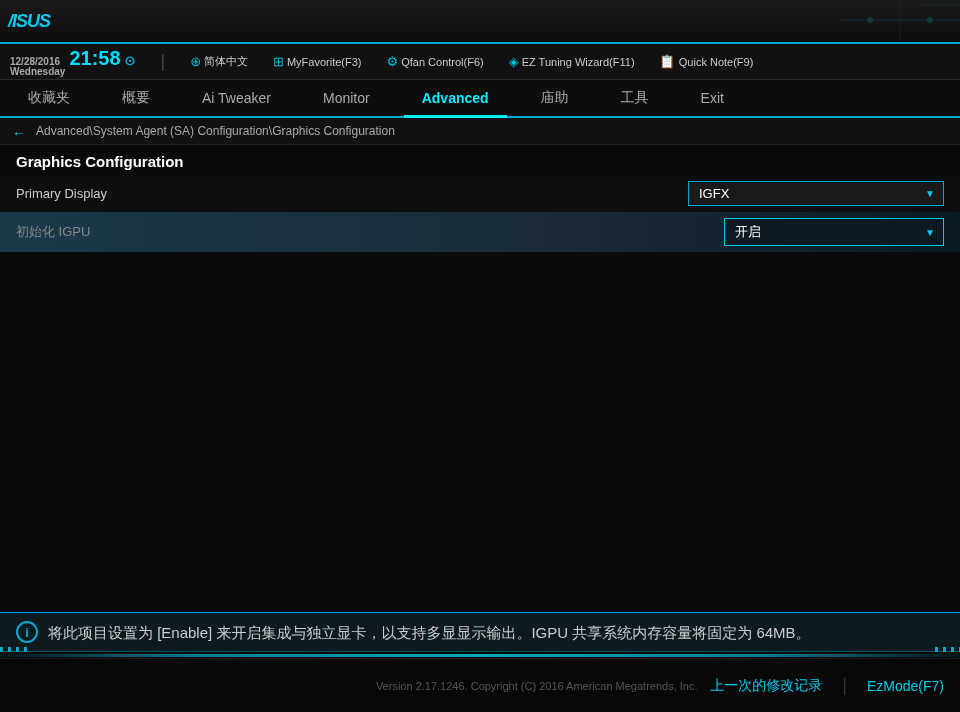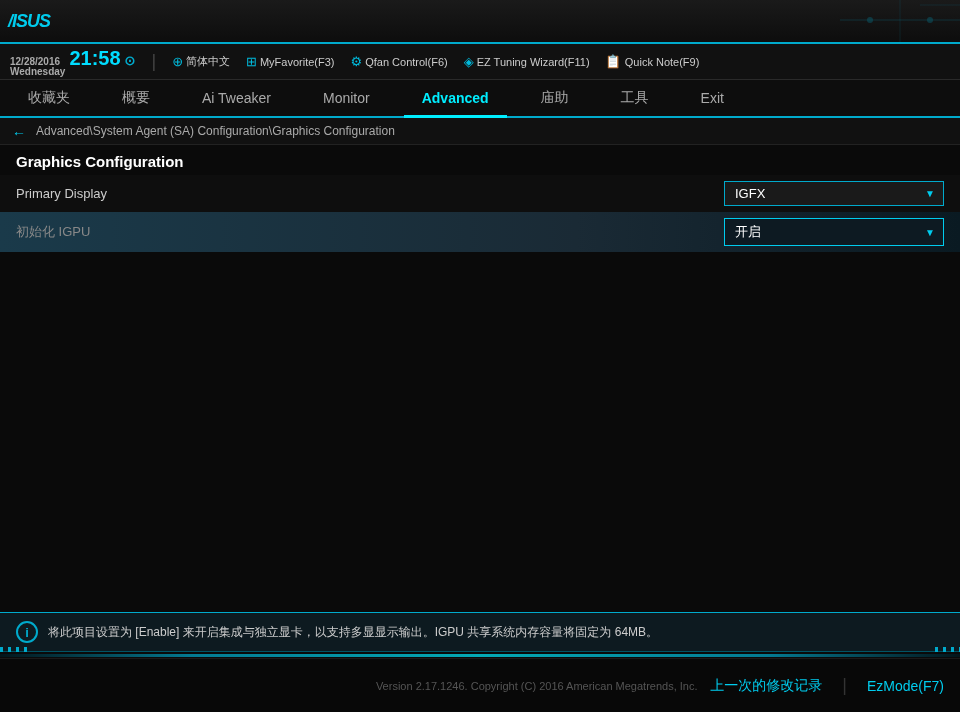--- a/index.html
+++ b/index.html
@@ -39,21 +39,21 @@
     }
 
     
     .shortcuts-bar {
       background: #111111;
       border-bottom: 1px solid #2a2a2a;
       padding: 4px 10px;
       height: 36px;
       display: flex;
       align-items: center;
-      gap: 16px;
+      gap: 25px;
     }
 
     .datetime {
       color: #00ddff;
       font-size: 20px;
       font-weight: bold;
       display: flex;
       align-items: baseline;
       gap: 4px;
     }
@@ -215,21 +215,21 @@
       color: #00aacc;
       display: flex;
       align-items: center;
       justify-content: center;
       font-size: 13px;
       font-weight: bold;
       flex-shrink: 0;
     }
     .info-text {
       color: #cccccc;
-      font-size: 12px;
+      font-size: 15px;
       line-height: 1.4;
     }
 
     
     .footer-bar {
       position: absolute;
       bottom: 0;
       left: 0;
       right: 0;
       height: 54px;
@@ -375,21 +375,21 @@
 
 <div class="page-title-row">
   <span class="page-title">Graphics Configuration</span>
 </div>
 
 <div class="main-content">
 
   <div class="setting-row">
     <span class="setting-label">Primary Display</span>
     <div class="setting-value">
-      <div class="dropdown-box" style="width: 220px; align-items: center;">
+      <div class="dropdown-box" style="width: 256px; align-items: center;">
         <span>IGFX</span>
         <span class="dd-arrow">▼</span>
       </div>
     </div>
   </div>
 
   <div class="setting-row highlighted">
     <span class="setting-label highlighted-label gray-label">初始化 IGPU</span>
     <div class="setting-value">
       <div class="dropdown-box" style="width: 220px; background: #0d1a22; border-color: #00ccee;">

